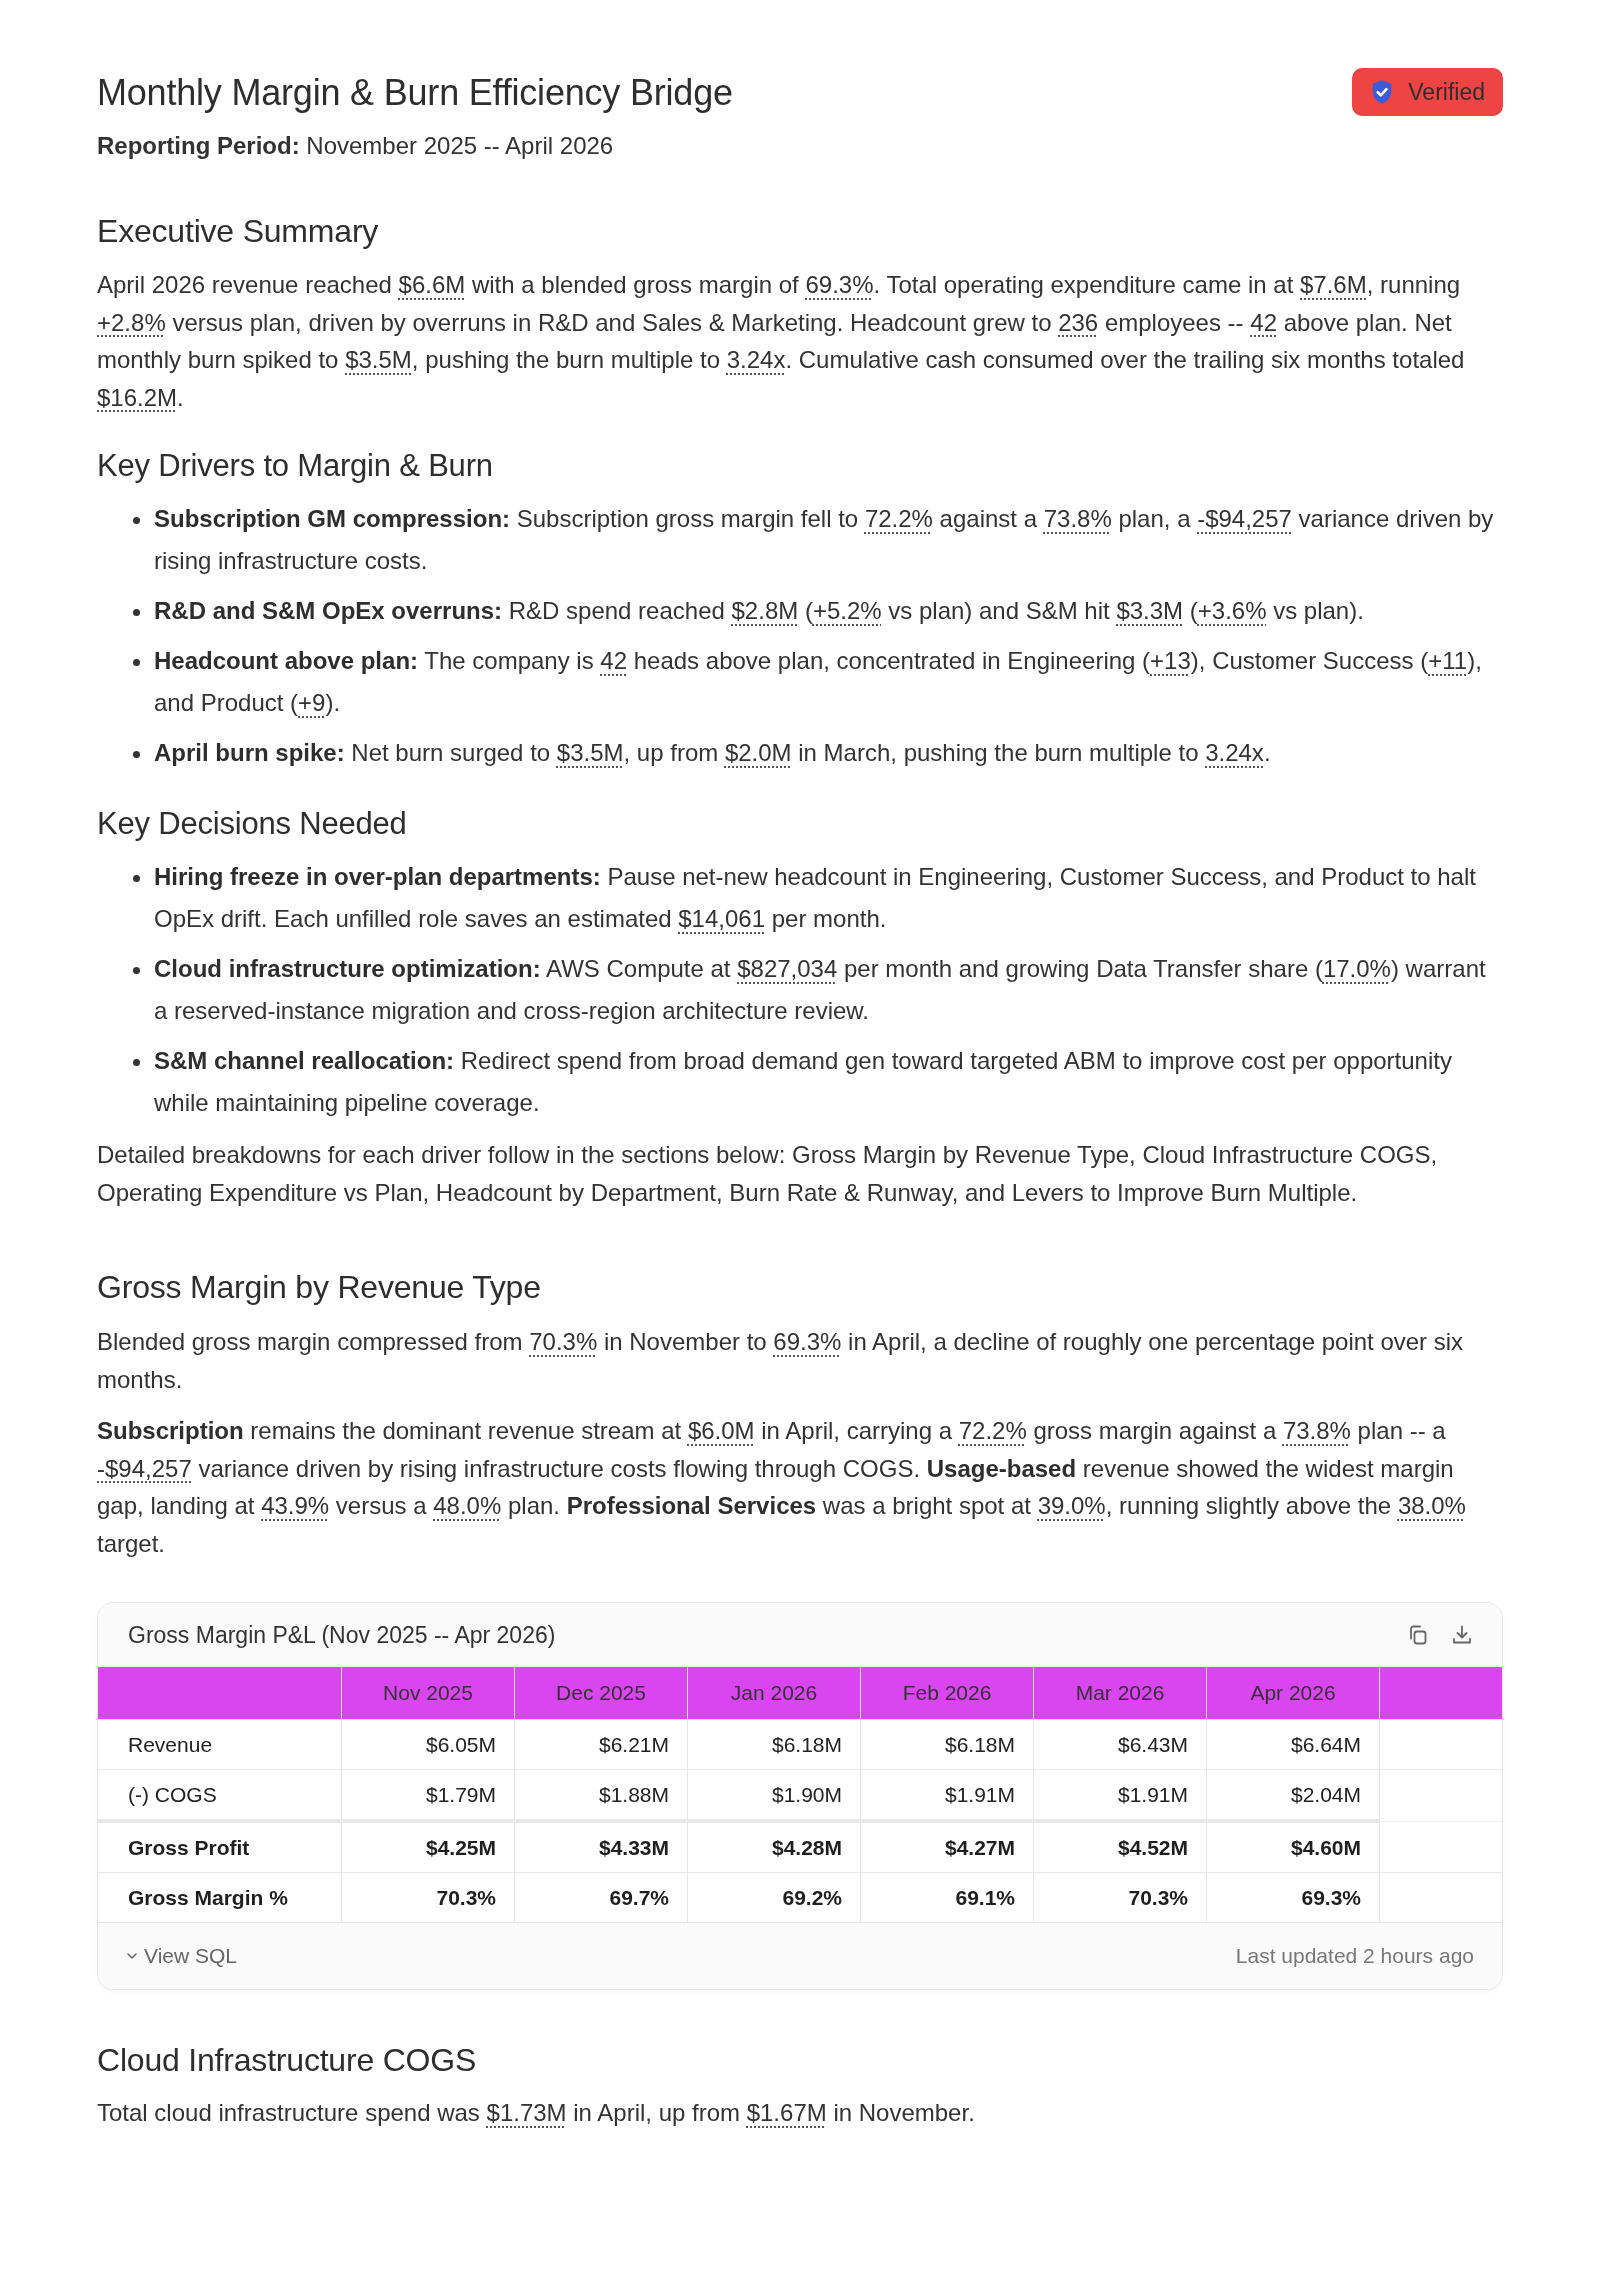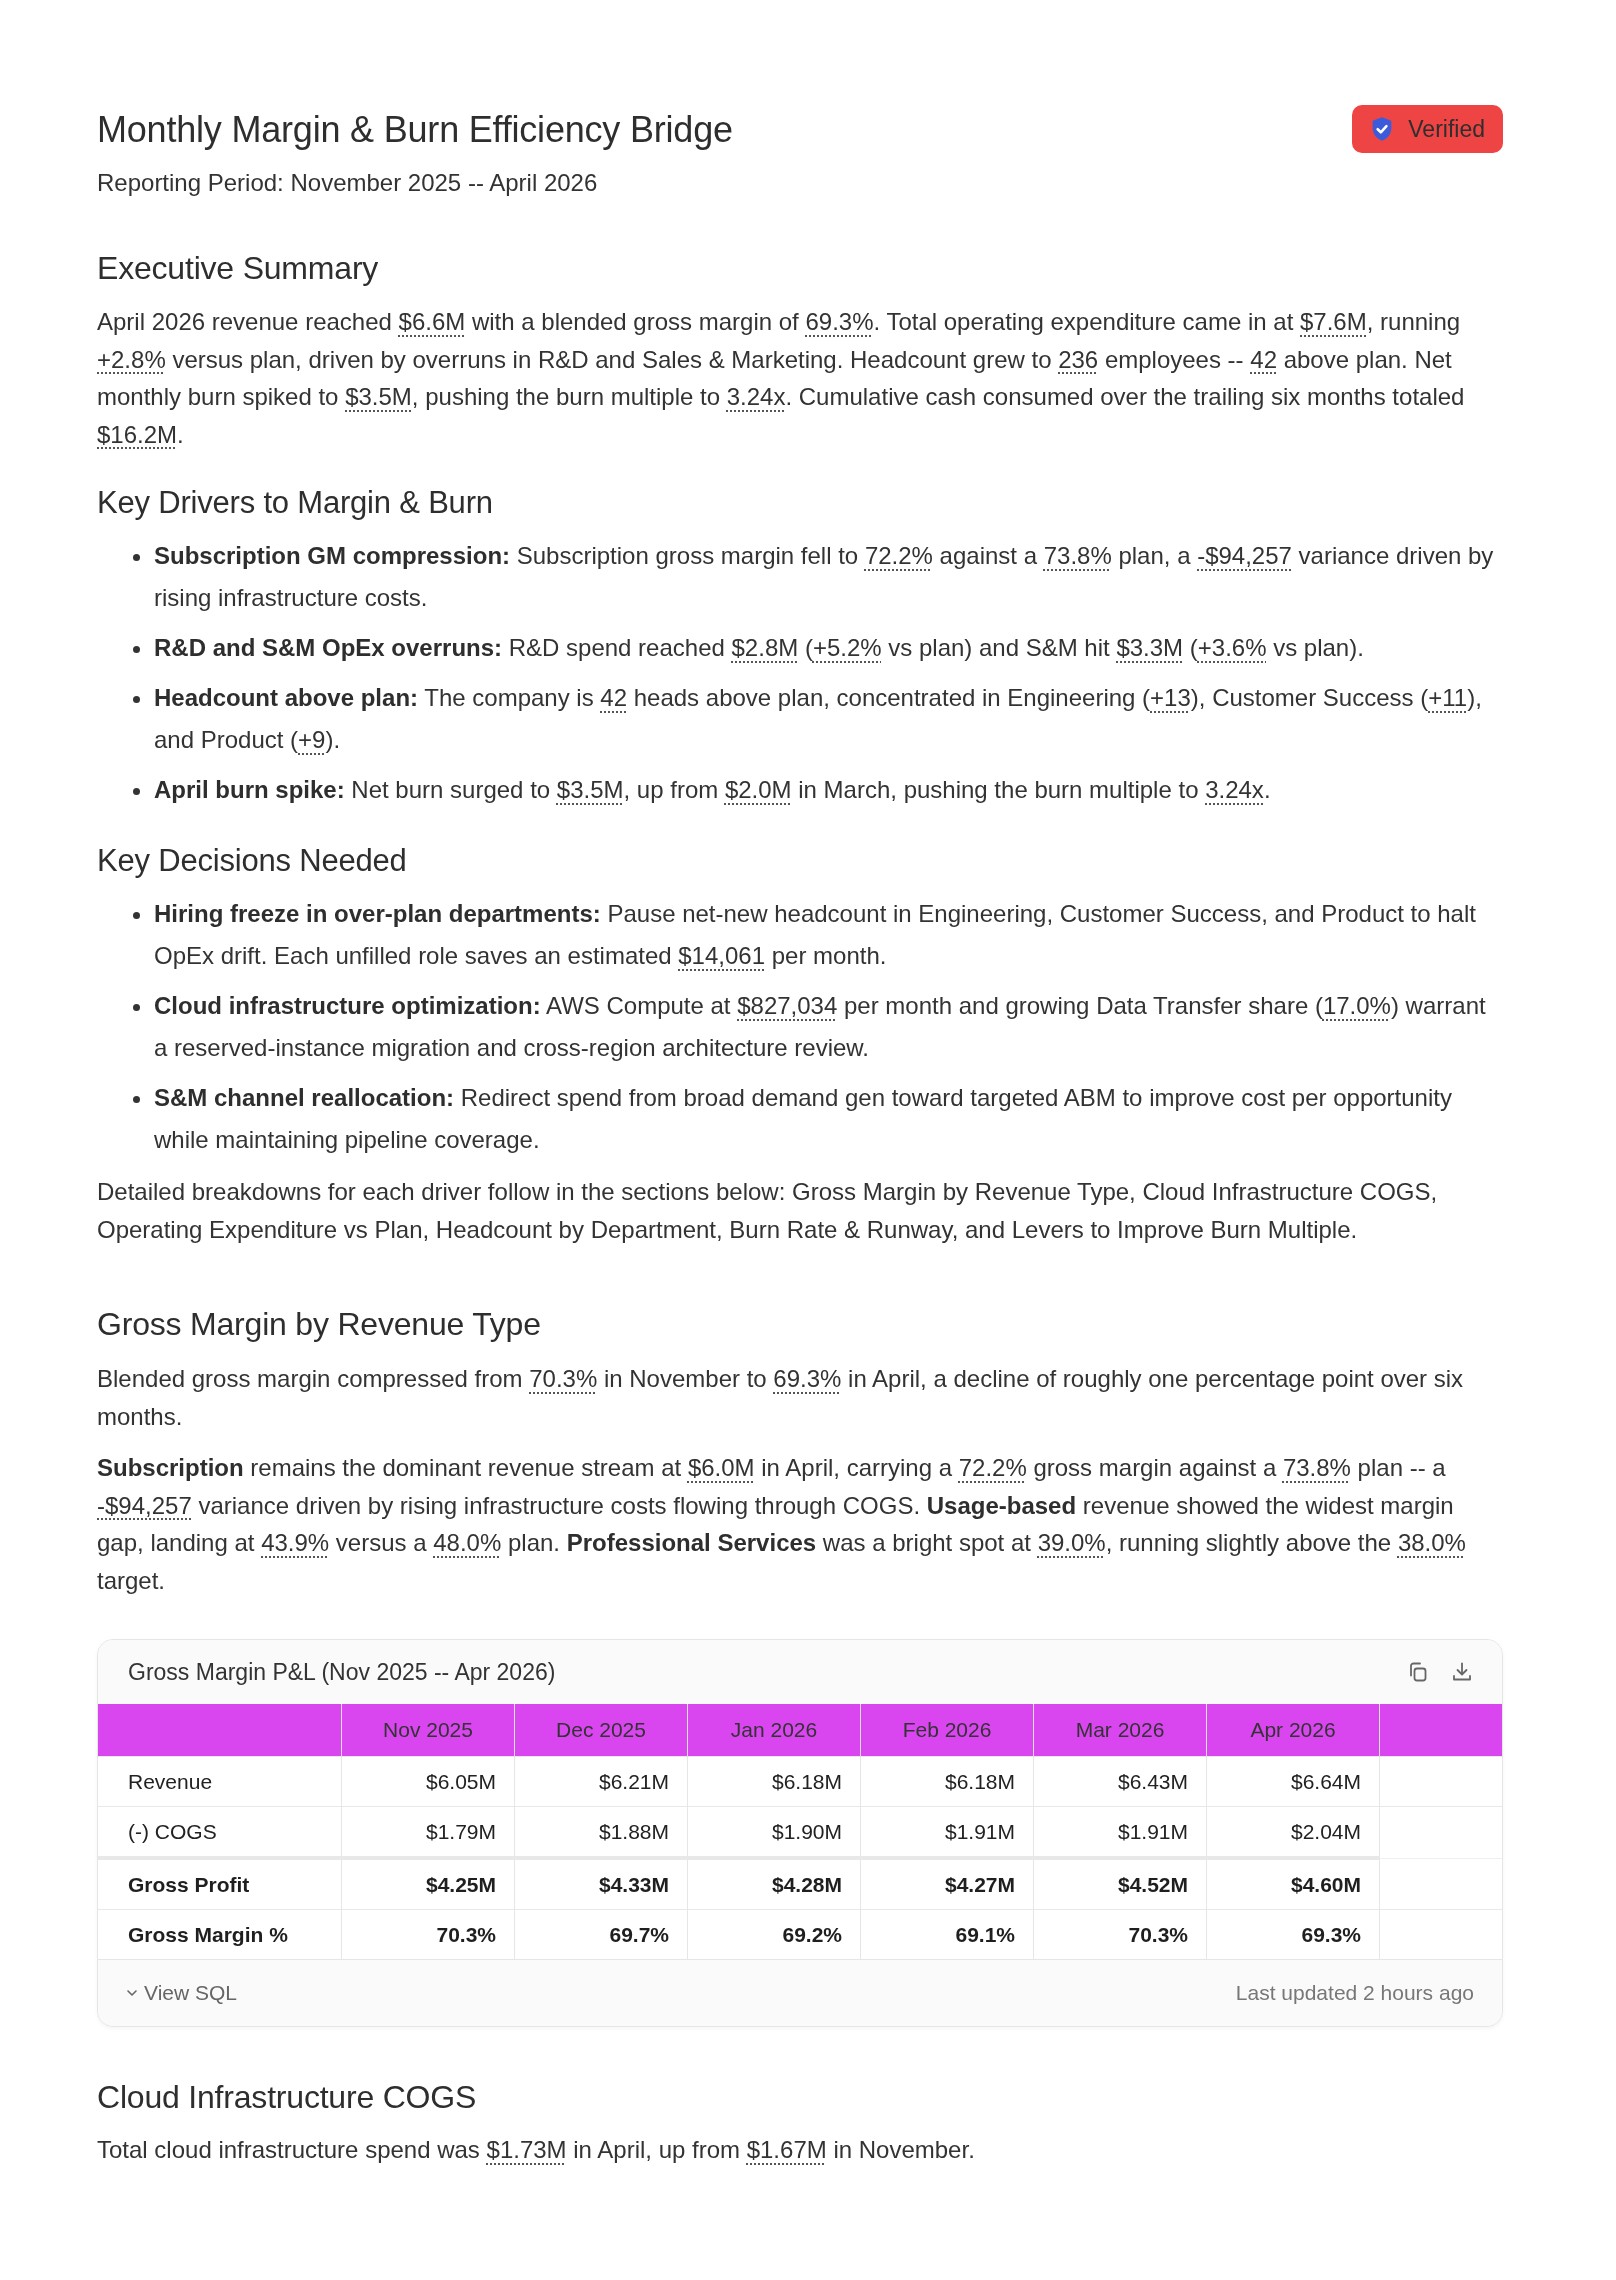--- a/index.html
+++ b/index.html
@@ -2,31 +2,31 @@
 <html><head>
 <meta charset="utf-8">
 <style>
   html, body { margin: 0; padding: 0; background: #ffffff; }
   body {
     width: 1616px; height: 2280px; overflow: hidden;
     font-family: "Liberation Sans", "DejaVu Sans", sans-serif;
     color: #333333;
   }
   .page { position: relative; padding: 0 113px 0 97px; }
-  .header-row { display: flex; justify-content: space-between; align-items: flex-start; padding-top: 105px; gap: 42px; }
+  .header-row { display: flex; justify-content: space-between; align-items: flex-start; padding-top: 68px; gap: 42px; }
   h1 { font-size: 36px; font-weight: 500; margin: 0; line-height: 50px; color: #2e2e2e; letter-spacing: -0.2px; }
   .badge {
     display: flex; align-items: center; gap: 12px;
     background: #ef4444; border-radius: 10px;
     height: 48px; padding: 0 18px 0 16px; margin-top: 0px;
     font-size: 23px; color: #2e2e2e;
   }
   .badge svg { width: 28px; height: 28px; }
   .period { font-size: 24px; margin: 10px 0 0 0; line-height: 36px; color: #333; }
-  .period b { font-weight: 400; text-align: center; }
+  .period b { font-weight: 700; text-align: center; }
   h2 { font-size: 32px; font-weight: 500; margin: 0; color: #2e2e2e; letter-spacing: -0.2px; }
   h2.sec { margin-top: 44px; line-height: 46px; }
   h2.sub { margin-top: 28px; line-height: 44px; font-size: 31px; }
   h2.big { margin-top: 52px; line-height: 48px; font-size: 32px; }
   p { font-size: 24px; line-height: 37.5px; margin: 12px 0 0 0; color: #333; }
   ul { margin: 10px 0 0 0; padding-left: 43px; }
   li { font-size: 24px; line-height: 42px; margin: 0 0 8px 14px; color: #333; }
   li b, p b { font-weight: 700; color: #2e2e2e; }
   .m { text-decoration: underline dotted #555; text-underline-offset: 5px; text-decoration-thickness: 1.5px; }
 

